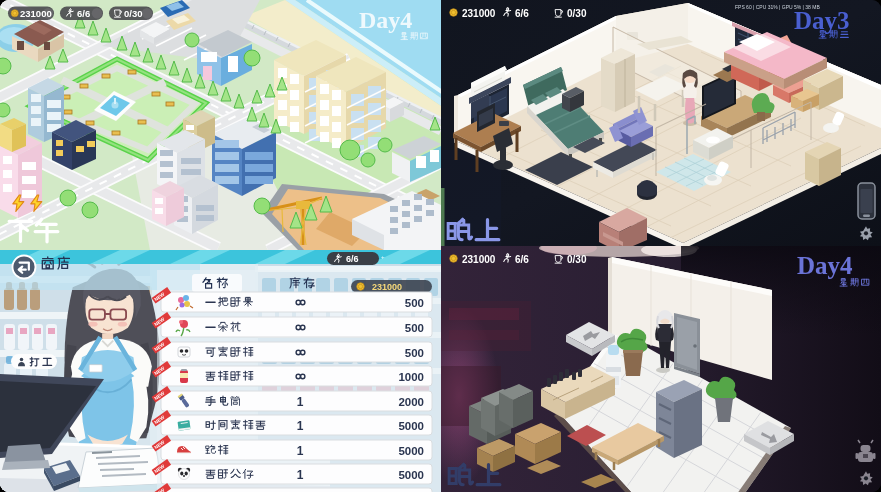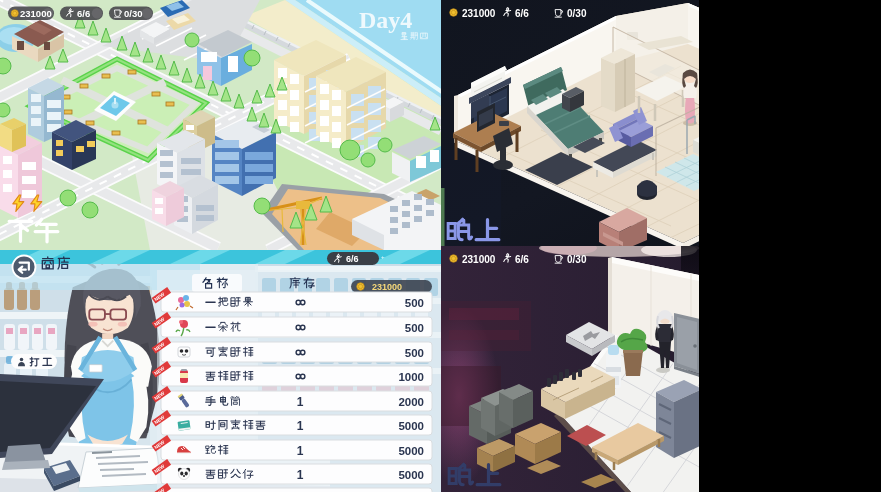--- a/index.html
+++ b/index.html
@@ -1,16 +1,16 @@
 <!DOCTYPE html>
 <html><head>
 <meta charset="utf-8">
 <style>
   html,body{margin:0;padding:0;background:#000;}
-  .stage{position:relative;width:699px;height:492px;overflow:hidden;font-family:"Liberation Sans",sans-serif;background:#101018;}
+  .stage{position:relative;width:881px;height:492px;overflow:hidden;font-family:"Liberation Sans",sans-serif;background:#101018;border-radius:9px;}
   .stage svg{position:absolute;display:block;}
 </style>
 </head>
 <body>
 <div class="stage">
 
 <svg width="0" height="0" style="position:absolute">
 <defs>
 <g id="hz-xia">
           <path d="M8,16 H92 M50,16 V90 M53,32 L76,50" fill="none" stroke="currentColor" stroke-width="12" stroke-linecap="round"></path>

